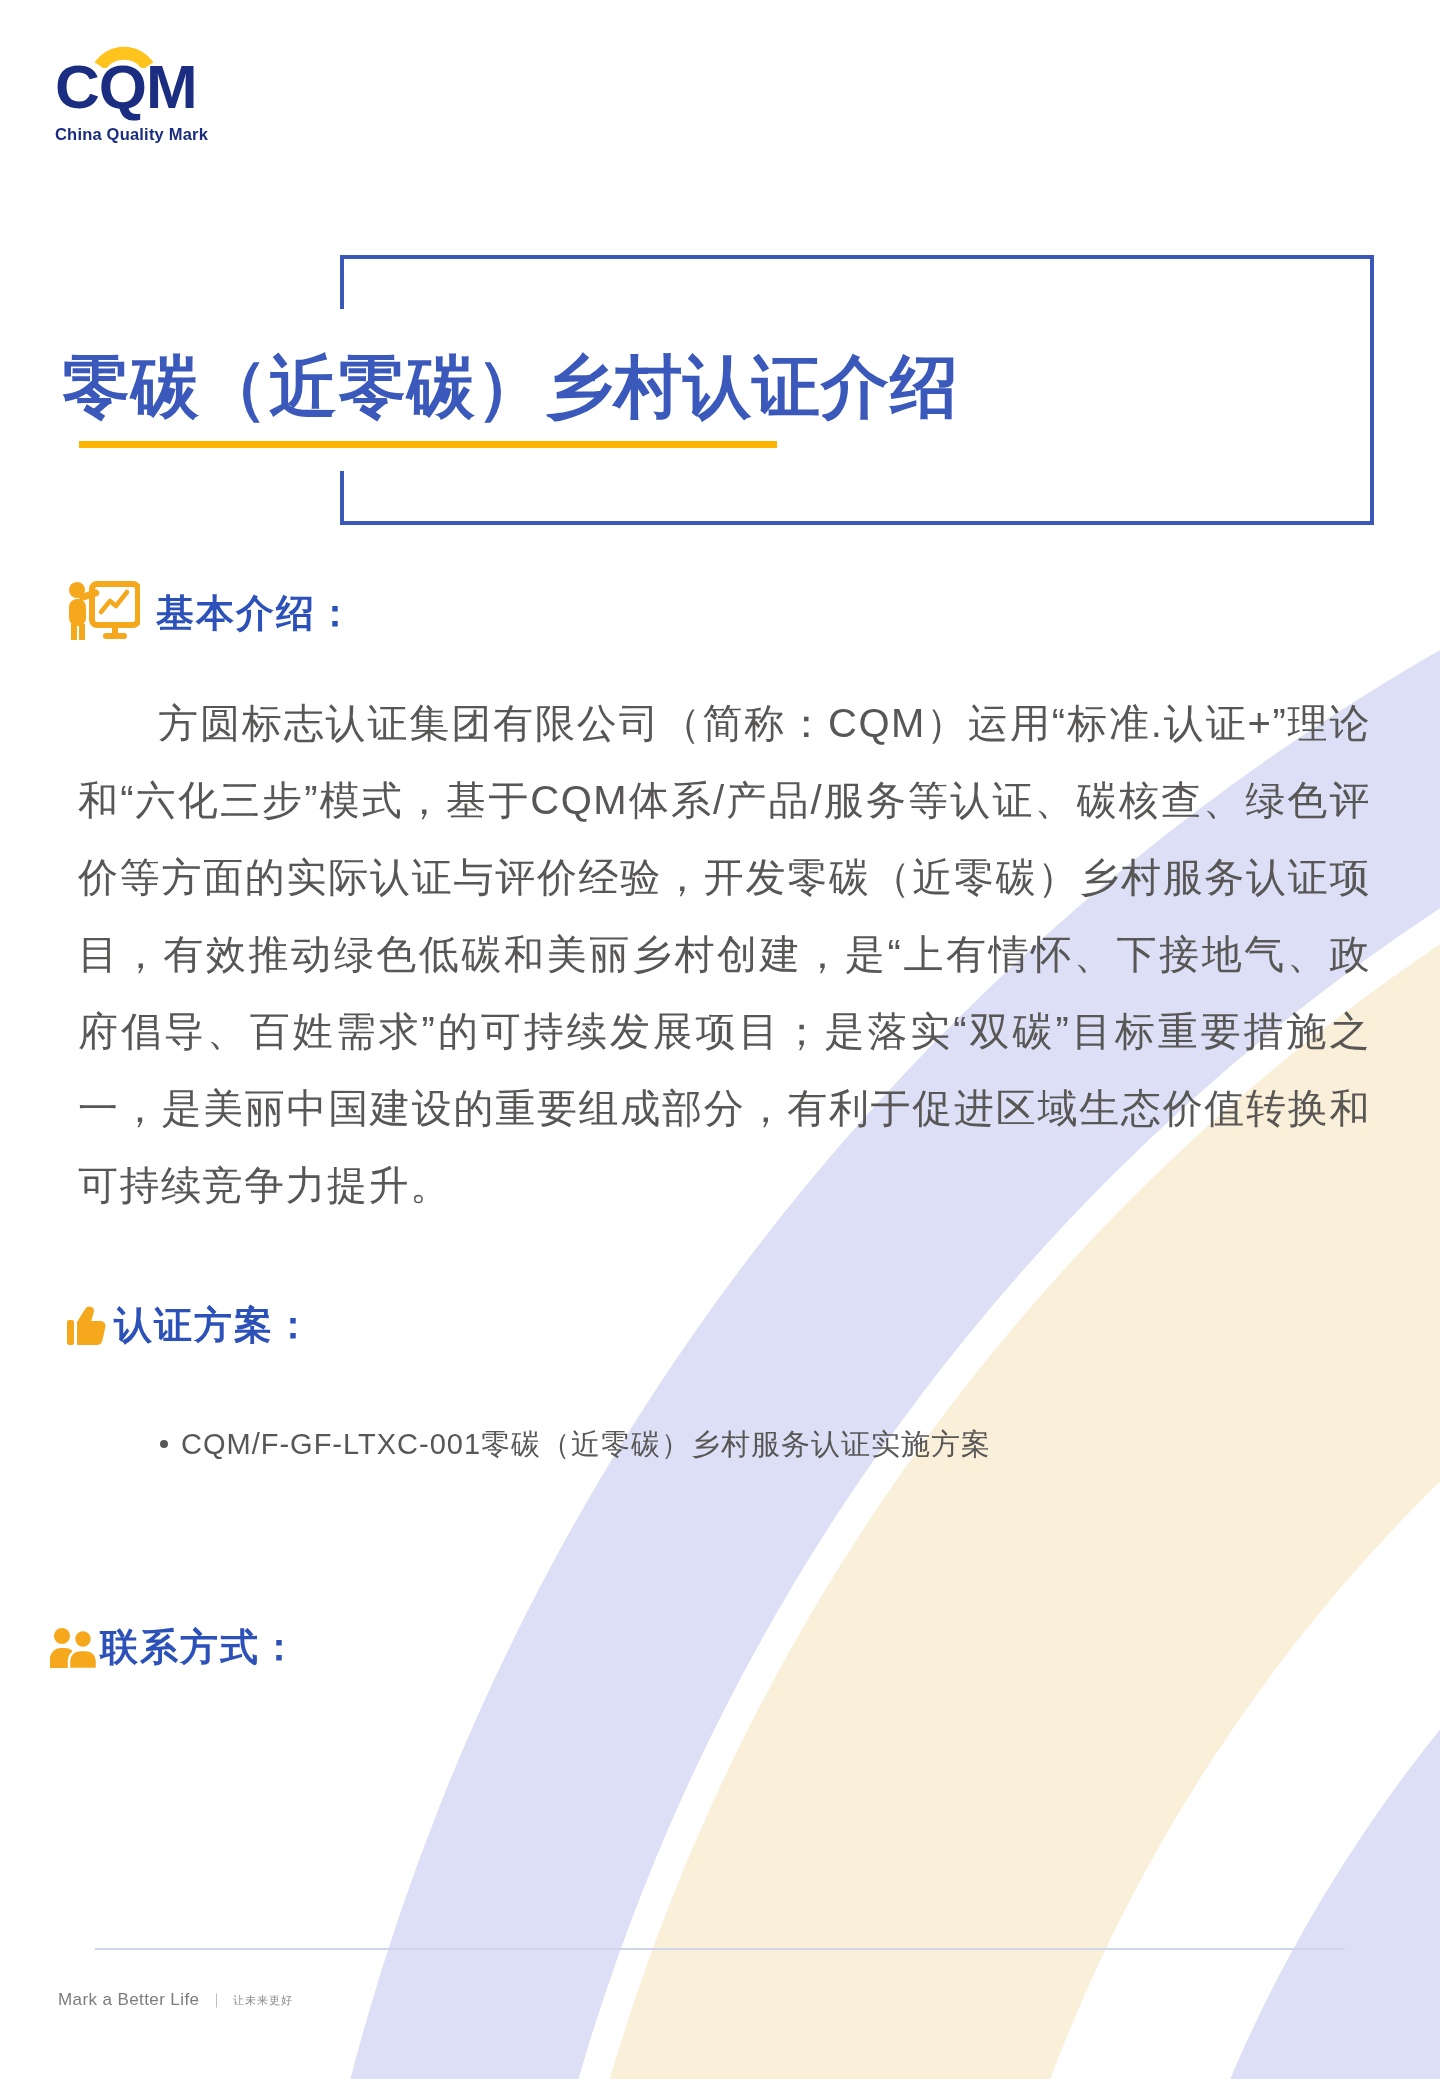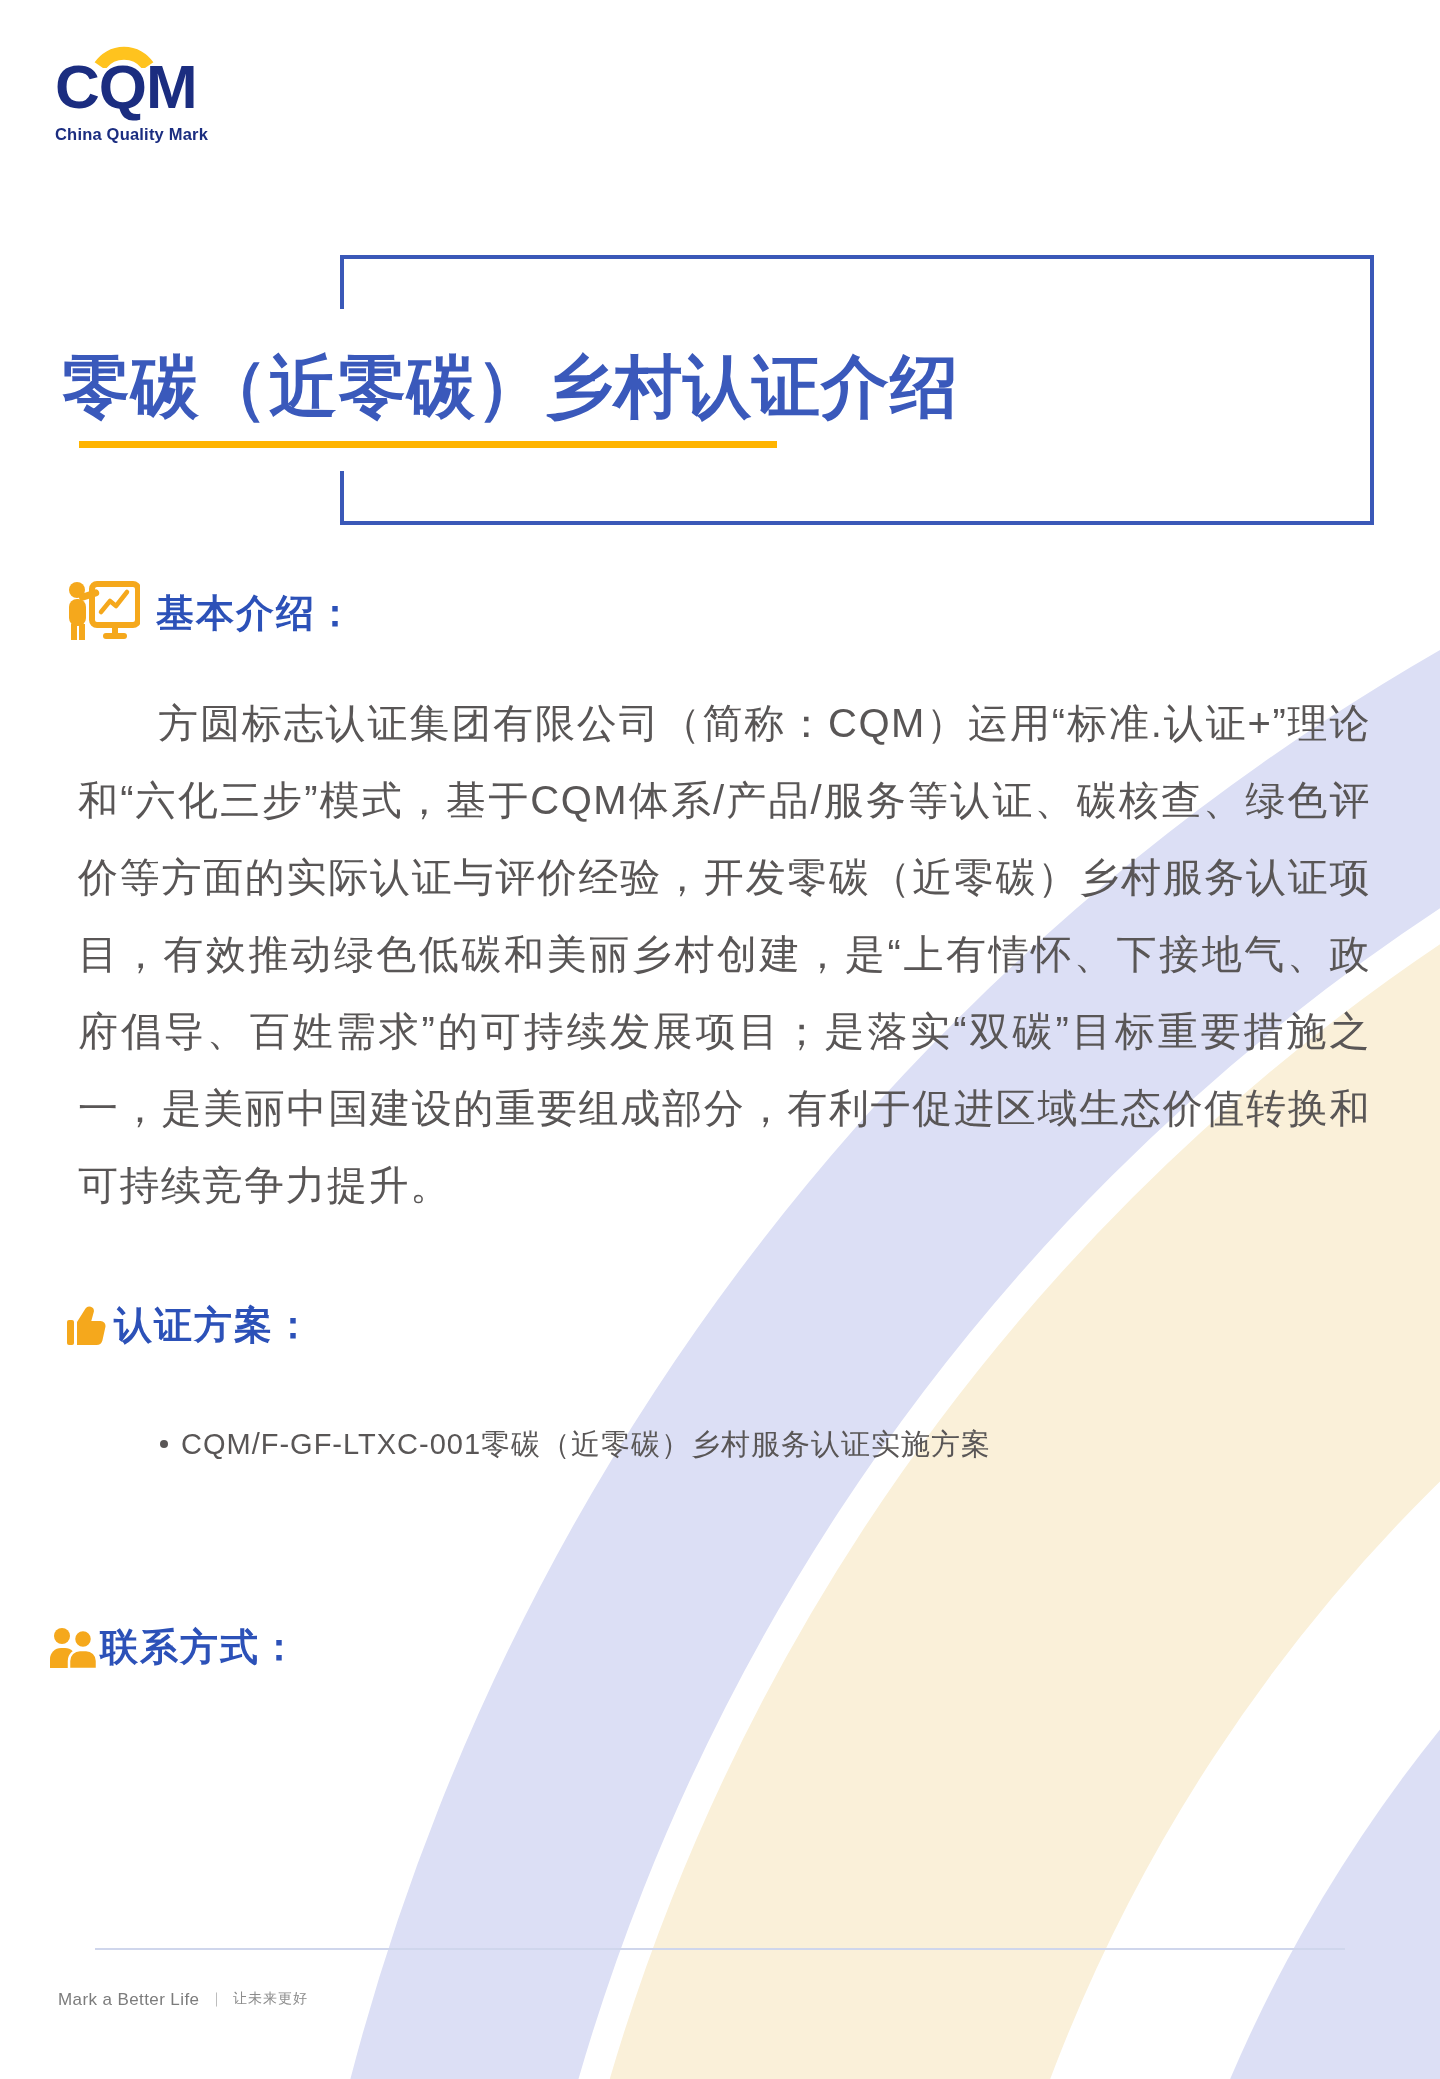--- a/index.html
+++ b/index.html
@@ -72,24 +72,24 @@
   .bullet{display:flex;align-items:center;white-space:nowrap;}
   .bullet .dot{
     flex:0 0 auto;width:8px;height:8px;border-radius:50%;
     background:#595656;margin-right:13px;
   }
   .bullet .bullet-text{font-size:29px;color:#595656;letter-spacing:1px;line-height:44px;}
   .bullet-1{left:160px;top:1422px;}
   .bullet-2{left:152px;top:1756px;}
   
   .footer-divider{left:95px;top:1948px;width:1250px;height:2px;background:#cfd6ec;}
-  .footer{left:58px;top:1990px;display:flex;align-items:flex-start;gap:10px;}
+  .footer{left:58px;top:1990px;display:flex;align-items:center;gap:10px;}
   .footer .en{font-size:17px;color:#7c7c7c;letter-spacing:0.4px;}
   .footer .sep{font-size:14px;color:#b3b3b3;}
-  .footer .zh{font-size:14px;color:#8b8b8b;letter-spacing:1px;}
+  .footer .zh{font-size:11px;color:#8b8b8b;letter-spacing:1px;}
 </style>
 </head>
 <body>
 
 <div class="page">
 
   <div class="deco ring-lavender"></div>
   <div class="deco ring-cream"></div>
   <div class="deco disc-corner"></div>
 

